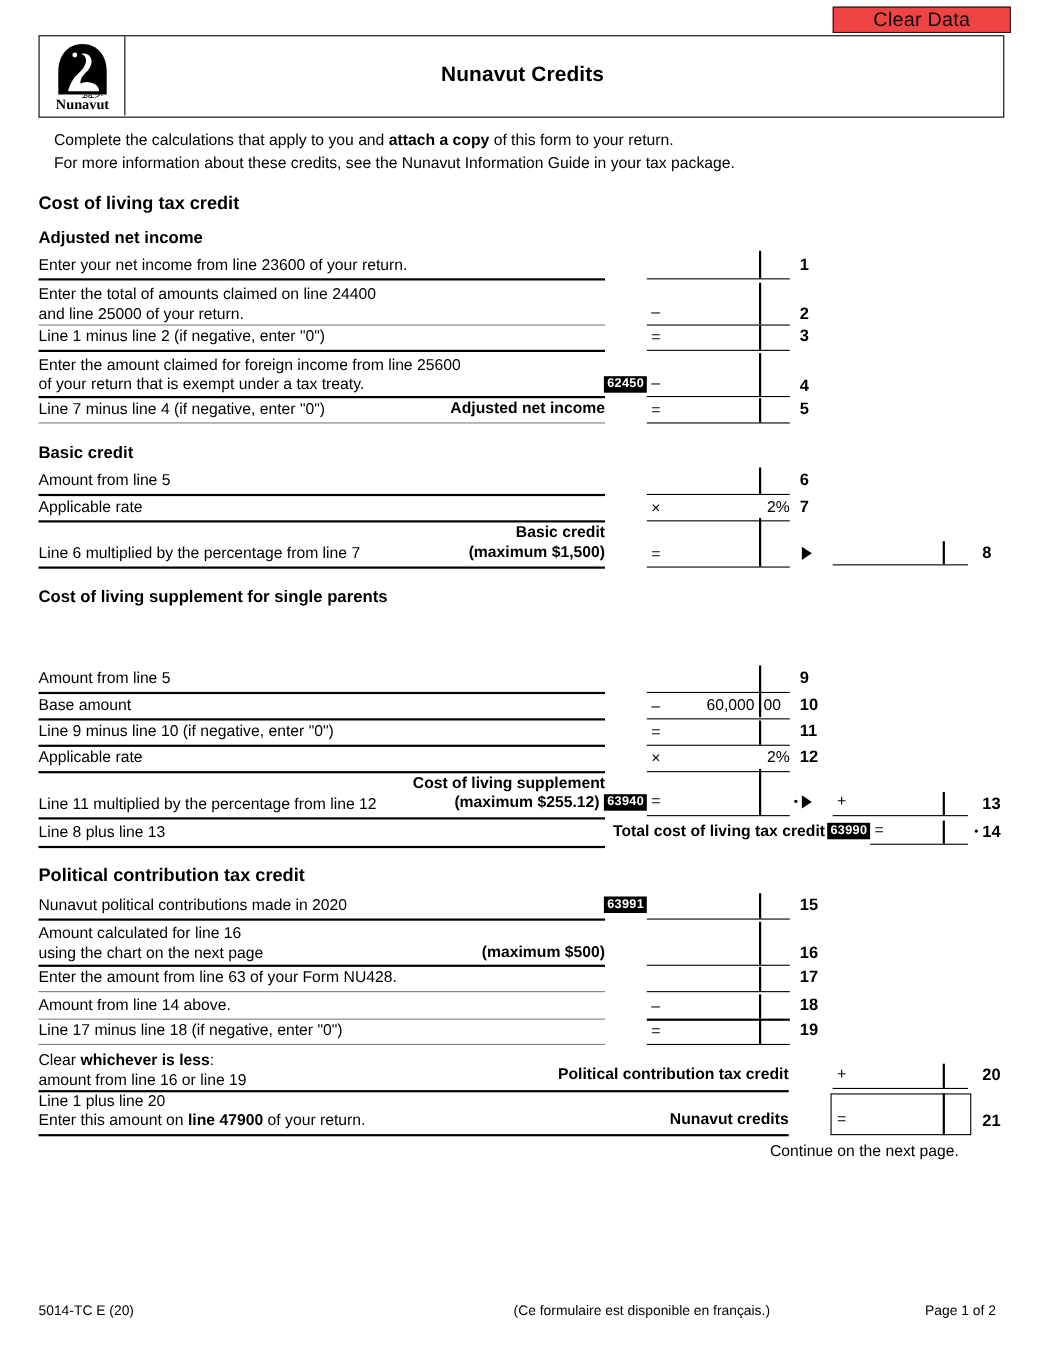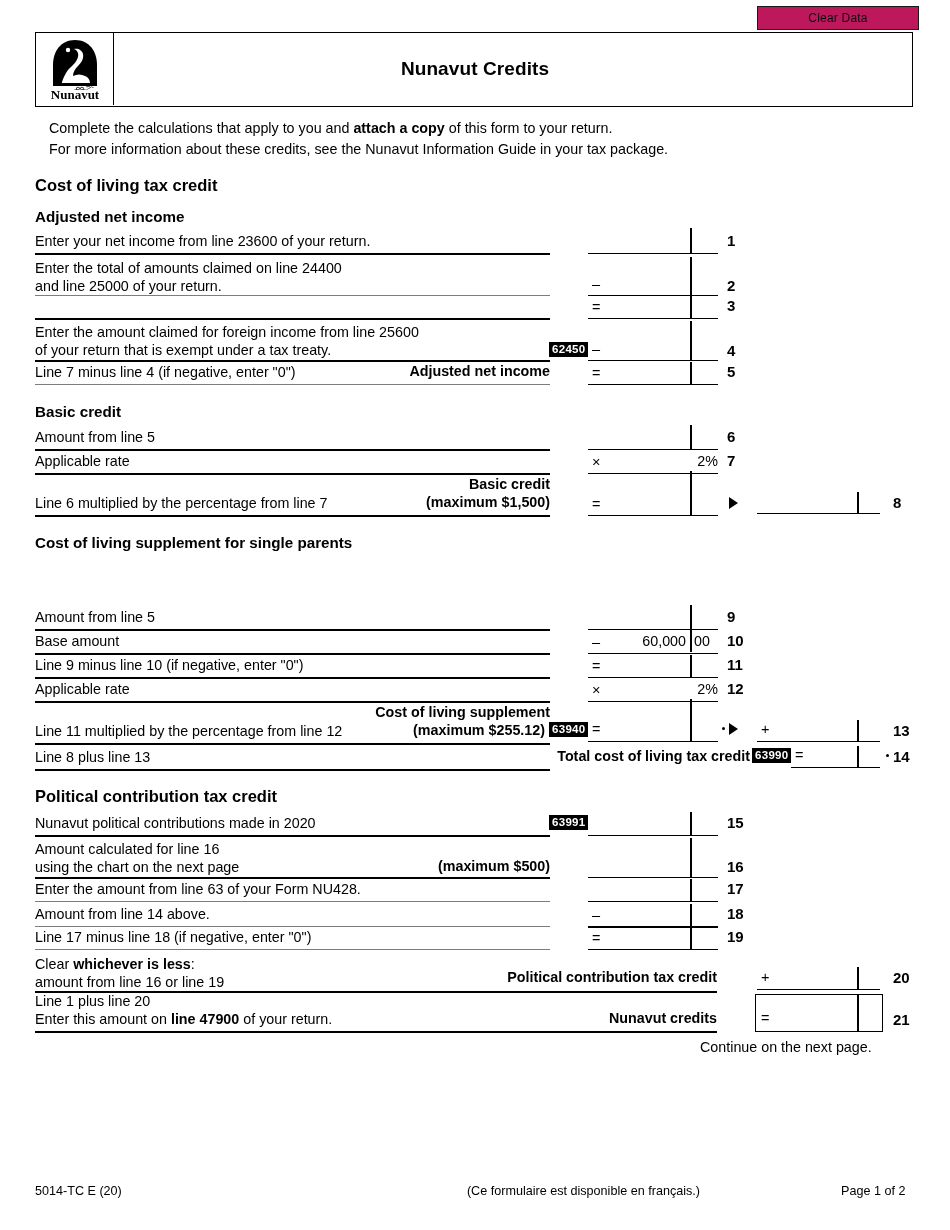--- a/index.html
+++ b/index.html
@@ -6,23 +6,23 @@
   body{
     width:950px;height:1230px;position:relative;
     font-family:"Liberation Sans","DejaVu Sans",sans-serif;
     color:#000;-webkit-font-smoothing:none;
   }
   .page{position:absolute;left:0;top:0;width:950px;height:1230px;}
 
   
   .cleardata{
     position:absolute;left:757px;top:6px;width:160px;height:22px;
-    background:#be185d;border:1.5px solid #1a1a1a;
+    background:#ef4444;border:1.5px solid #1a1a1a;
     display:flex;align-items:center;justify-content:center;
-    font-size:12px;color:#0c0c0c;letter-spacing:.2px;text-align:center;
+    font-size:18px;color:#0c0c0c;letter-spacing:.2px;text-align:center;
   }
 
   
   .hdr{
     position:absolute;left:35px;top:32px;width:878px;height:75px;
     border:1.3px solid #000;box-sizing:border-box;
   }
   .hdr-logo{
     position:absolute;left:0;top:0;width:78px;height:72.4px;
     border-right:1.3px solid #000;box-sizing:border-box;
@@ -126,20 +126,21 @@
   <div class="num" style="left:727px;top:232px">1</div>
 
   <div class="lbl" style="left:35px;top:259px">Enter the total of amounts claimed on line 24400</div>
   <div class="lbl" style="left:35px;top:277px">and line 25000 of your return.</div>
   <div class="rule thin" style="left:35px;top:295px;width:515px"></div>
   <div class="op" style="left:592px;top:277px">–</div>
   <div class="rule fld" style="left:588px;top:295px;width:130px"></div>
   <div class="cdiv" style="left:690px;top:257px;height:38px"></div>
   <div class="num" style="left:727px;top:277px">2</div>
 
+  <div class="lbl" style="left:35px;top:297px">Line 1 minus line 2 (if negative, enter "0")</div>
   <div class="rule" style="left:35px;top:318px;width:515px"></div>
   <div class="op" style="left:592px;top:300px">=</div>
   <div class="rule fld" style="left:588px;top:318px;width:130px"></div>
   <div class="cdiv" style="left:690px;top:296px;height:22px"></div>
   <div class="num" style="left:727px;top:297px">3</div>
 
   <div class="lbl" style="left:35px;top:323px">Enter the amount claimed for foreign income from line 25600</div>
   <div class="lbl" style="left:35px;top:341px">of your return that is exempt under a tax treaty.</div>
   <div class="rule" style="left:35px;top:360px;width:515px"></div>
   <div class="chip" style="left:549px;top:342px">62450</div>

